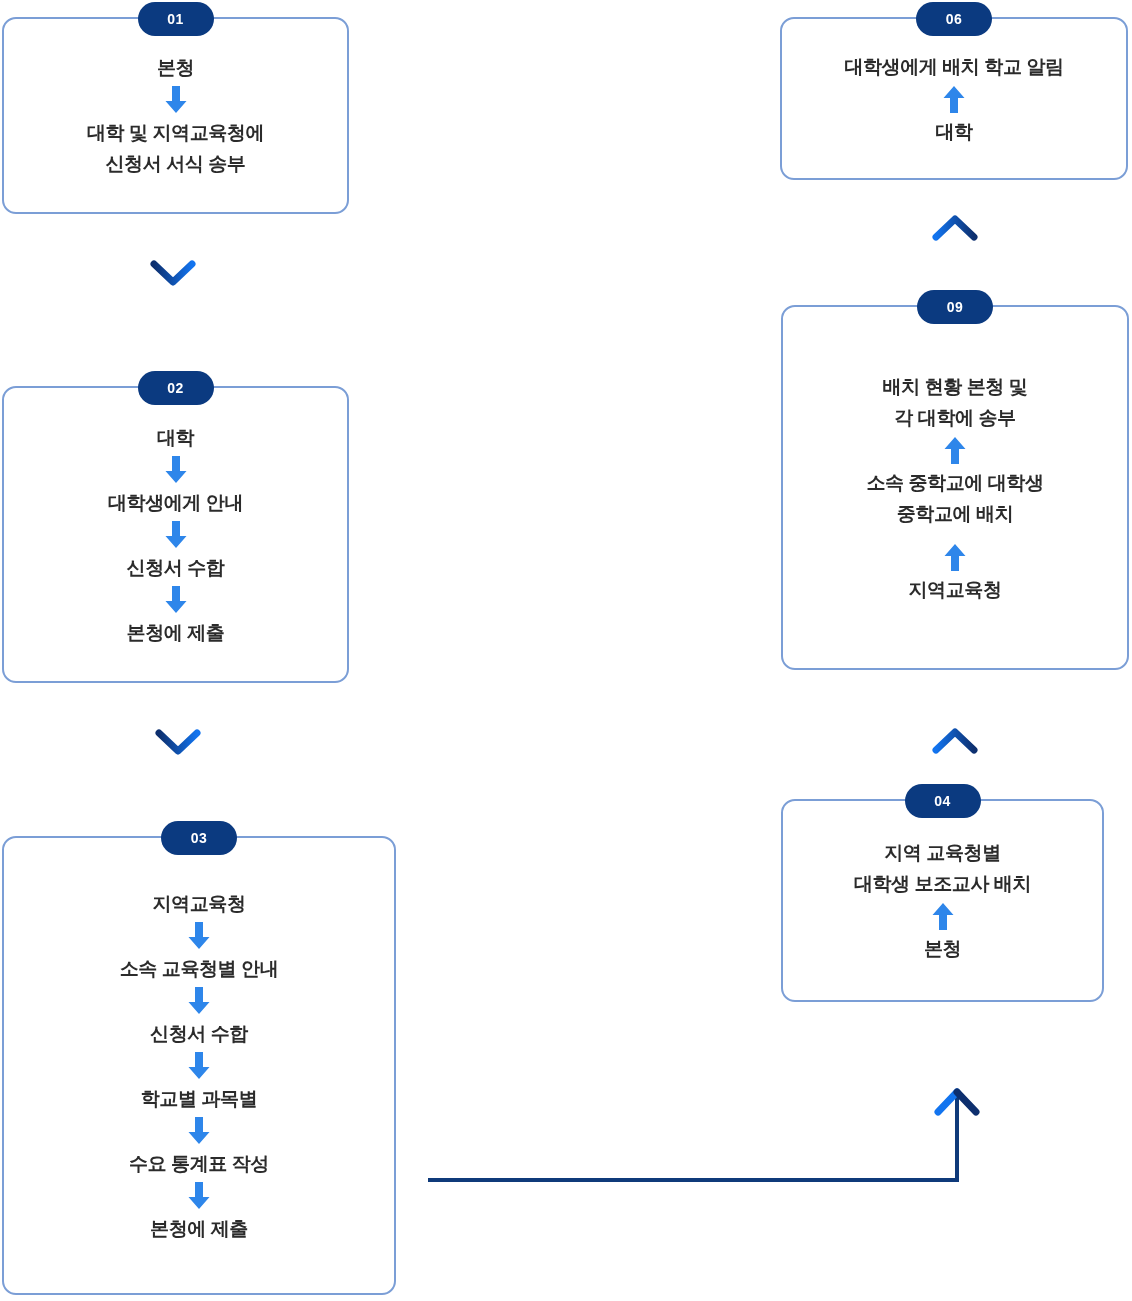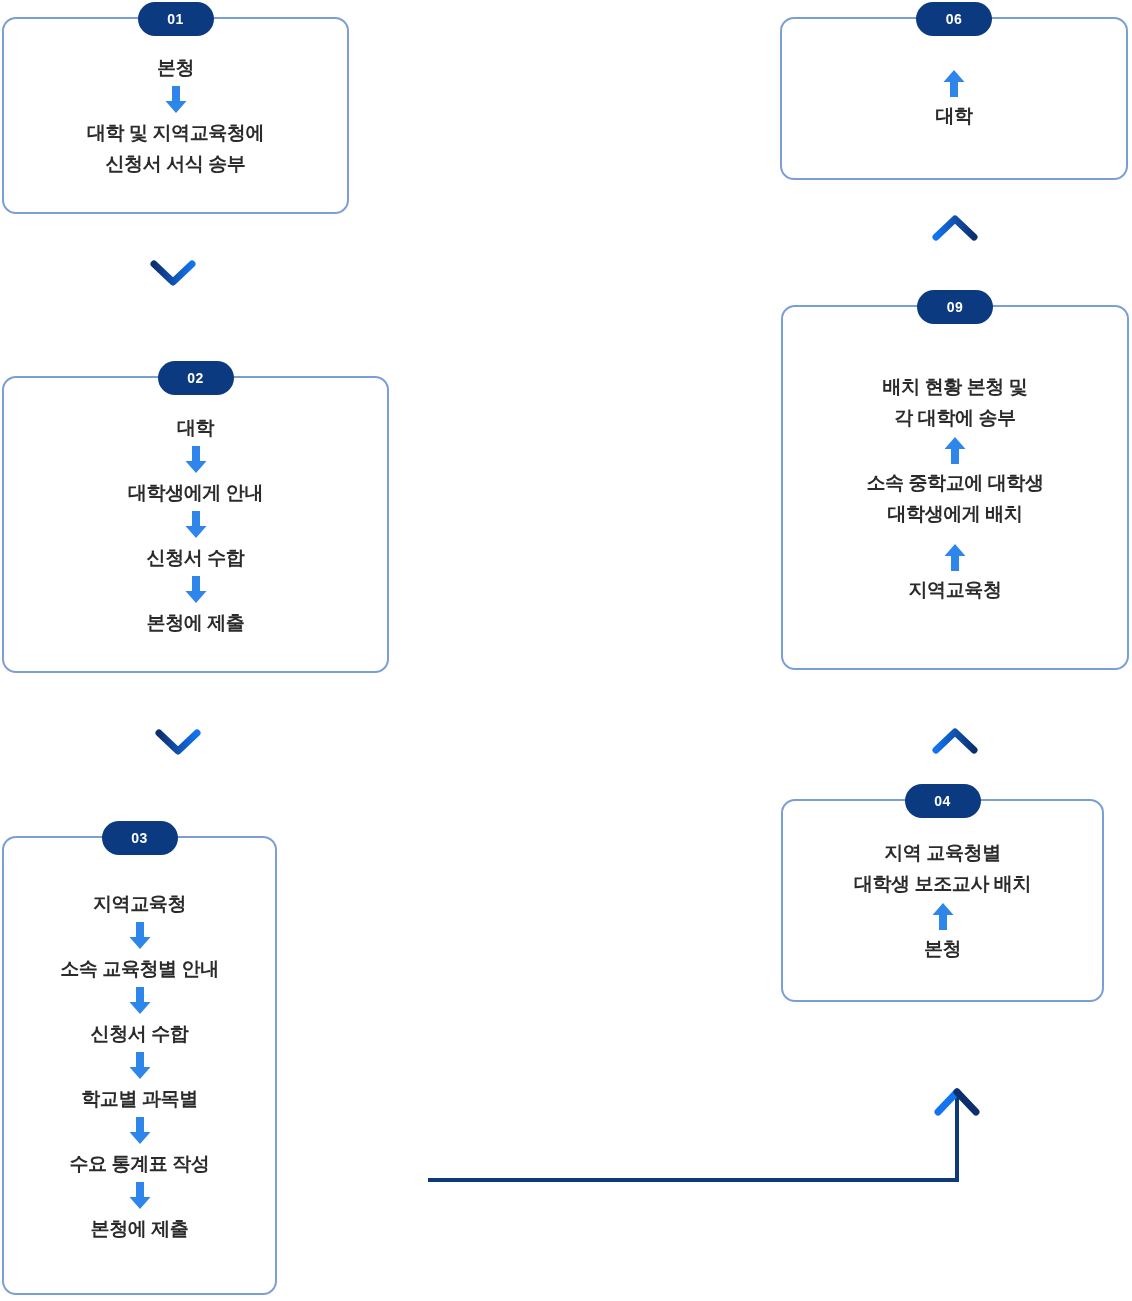--- a/index.html
+++ b/index.html
@@ -107,21 +107,21 @@
   <svg class="chevron" viewBox="0 0 46 30" style="left:150px; top:258px;">
     <defs>
       <linearGradient id="gradDown1" x1="0" y1="0" x2="1" y2="0">
         <stop offset="0%" stop-color="#0d2f6e"></stop>
         <stop offset="100%" stop-color="#1274ef"></stop>
       </linearGradient>
     </defs>
     <path d="M4 6 L23 24 L42 6" fill="none" stroke="url(#gradDown1)" stroke-width="7" stroke-linecap="round" stroke-linejoin="round"></path>
   </svg>
 
-  <div class="step-box" style="left:2px; top:376px; width:387px; height:297px;">
+  <div class="step-box" style="left:2px; top:386px; width:347px; height:297px;">
     <div class="badge">02</div>
     <div class="step-body">
       <div class="step-line">대학</div>
       <svg class="fat-arrow" viewBox="0 0 26 28">
         <path d="M9 0 H17 V15 H23.5 L13 27 L2.5 15 H9 Z" fill="#2e86ea"></path>
       </svg>
       <div class="step-line">대학생에게 안내</div>
       <svg class="fat-arrow" viewBox="0 0 26 28">
         <path d="M9 0 H17 V15 H23.5 L13 27 L2.5 15 H9 Z" fill="#2e86ea"></path>
       </svg>
@@ -136,21 +136,21 @@
   <svg class="chevron" viewBox="0 0 46 30" style="left:155px; top:727px;">
     <defs>
       <linearGradient id="gradDown2" x1="0" y1="0" x2="1" y2="0">
         <stop offset="0%" stop-color="#0d2f6e"></stop>
         <stop offset="100%" stop-color="#1274ef"></stop>
       </linearGradient>
     </defs>
     <path d="M4 6 L23 24 L42 6" fill="none" stroke="url(#gradDown2)" stroke-width="7" stroke-linecap="round" stroke-linejoin="round"></path>
   </svg>
 
-  <div class="step-box" style="left:2px; top:836px; width:275px; height:459px;">
+  <div class="step-box" style="left:2px; top:836px; width:394px; height:459px;">
     <div class="badge">03</div>
     <div class="step-body">
       <div class="step-line">지역교육청</div>
       <svg class="fat-arrow" viewBox="0 0 26 28">
         <path d="M9 0 H17 V15 H23.5 L13 27 L2.5 15 H9 Z" fill="#2e86ea"></path>
       </svg>
       <div class="step-line">소속 교육청별 안내</div>
       <svg class="fat-arrow" viewBox="0 0 26 28">
         <path d="M9 0 H17 V15 H23.5 L13 27 L2.5 15 H9 Z" fill="#2e86ea"></path>
       </svg>
@@ -166,20 +166,21 @@
       <svg class="fat-arrow" viewBox="0 0 26 28">
         <path d="M9 0 H17 V15 H23.5 L13 27 L2.5 15 H9 Z" fill="#2e86ea"></path>
       </svg>
       <div class="step-line">본청에 제출</div>
     </div>
   </div>
 
   <div class="step-box" style="left:780px; top:17px; width:348px; height:163px;">
     <div class="badge">06</div>
     <div class="step-body">
+      <div class="step-line">대학생에게 배치 학교 알림</div>
       <svg class="fat-arrow" viewBox="0 0 26 28">
         <path d="M13 1 L23.5 13 H17 V28 H9 V13 H2.5 Z" fill="#2e86ea"></path>
       </svg>
       <div class="step-line">대학</div>
     </div>
   </div>
 
   <svg class="chevron" viewBox="0 0 46 30" style="left:932px; top:213px;">
     <defs>
       <linearGradient id="gradUp1" x1="0" y1="0" x2="1" y2="0">
@@ -192,21 +193,21 @@
 
   <div class="step-box" style="left:781px; top:305px; width:348px; height:365px;">
     <div class="badge">09</div>
     <div class="step-body">
       <div class="step-line">배치 현황 본청 및</div>
       <div class="step-line">각 대학에 송부</div>
       <svg class="fat-arrow" viewBox="0 0 26 28">
         <path d="M13 1 L23.5 13 H17 V28 H9 V13 H2.5 Z" fill="#2e86ea"></path>
       </svg>
       <div class="step-line">소속 중학교에 대학생</div>
-      <div class="step-line">대학생에게 배치</div>
+      <div class="step-line">중학교에 배치</div>
       <svg class="fat-arrow" viewBox="0 0 26 28" style="margin-top:14px;">
         <path d="M13 1 L23.5 13 H17 V28 H9 V13 H2.5 Z" fill="#2e86ea"></path>
       </svg>
       <div class="step-line">지역교육청</div>
     </div>
   </div>
 
   <svg class="chevron" viewBox="0 0 46 30" style="left:932px; top:726px;">
     <defs>
       <linearGradient id="gradUp2" x1="0" y1="0" x2="1" y2="0">

